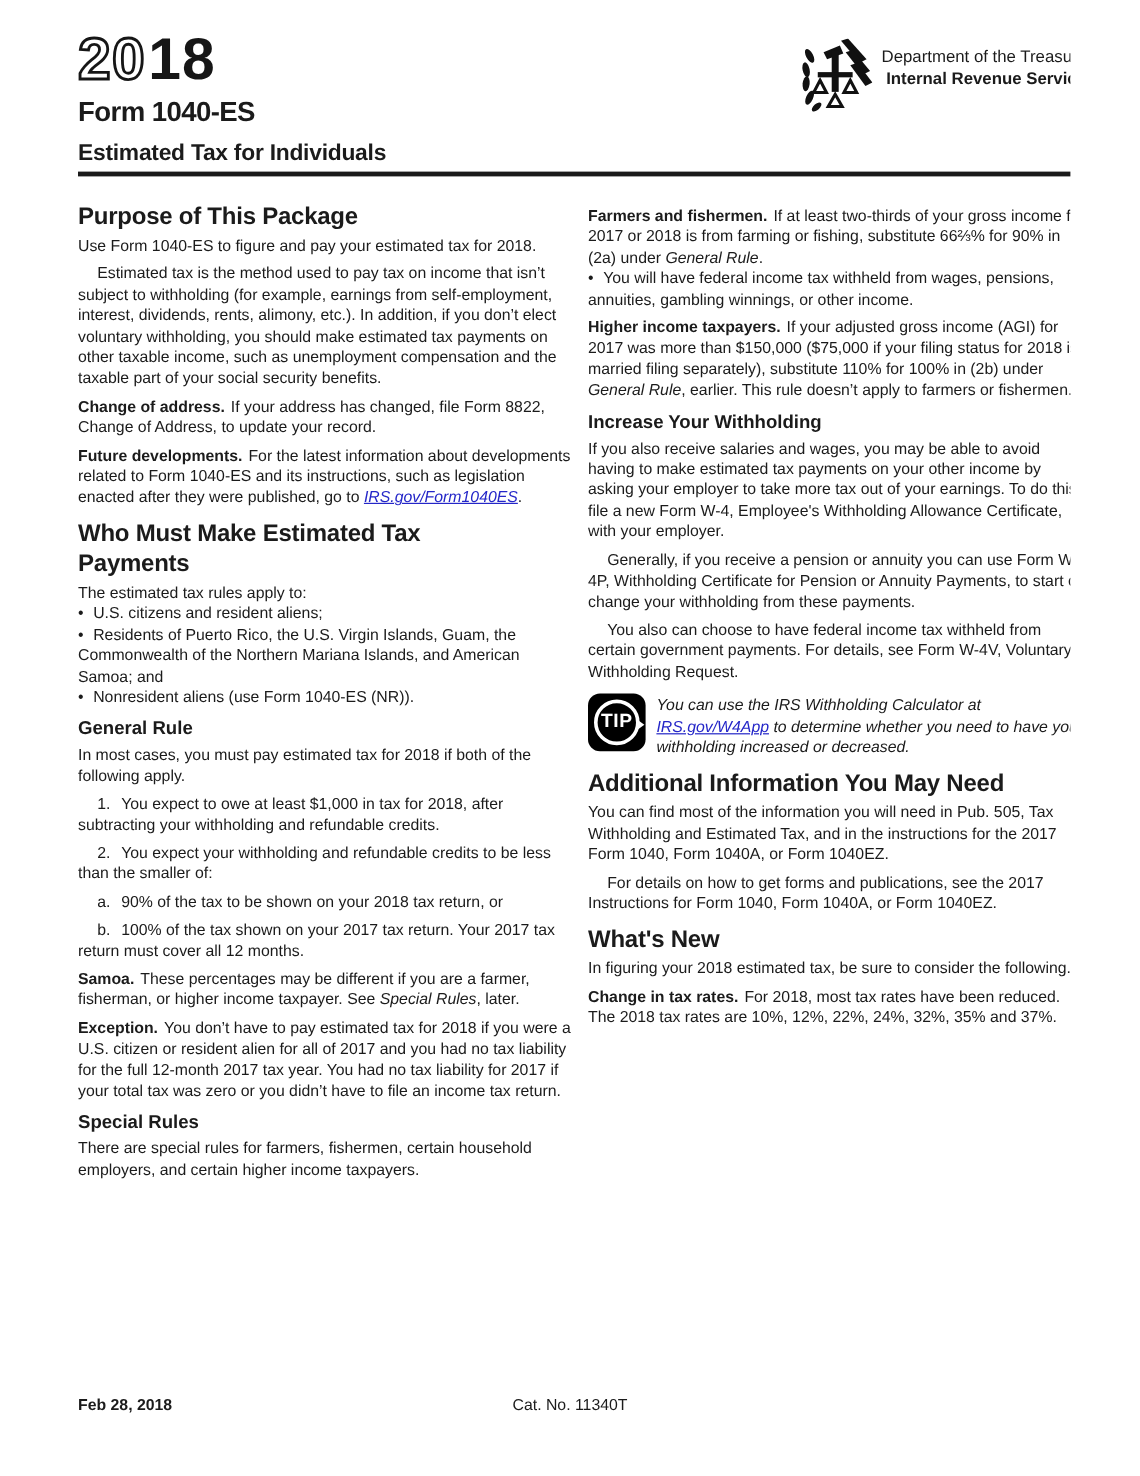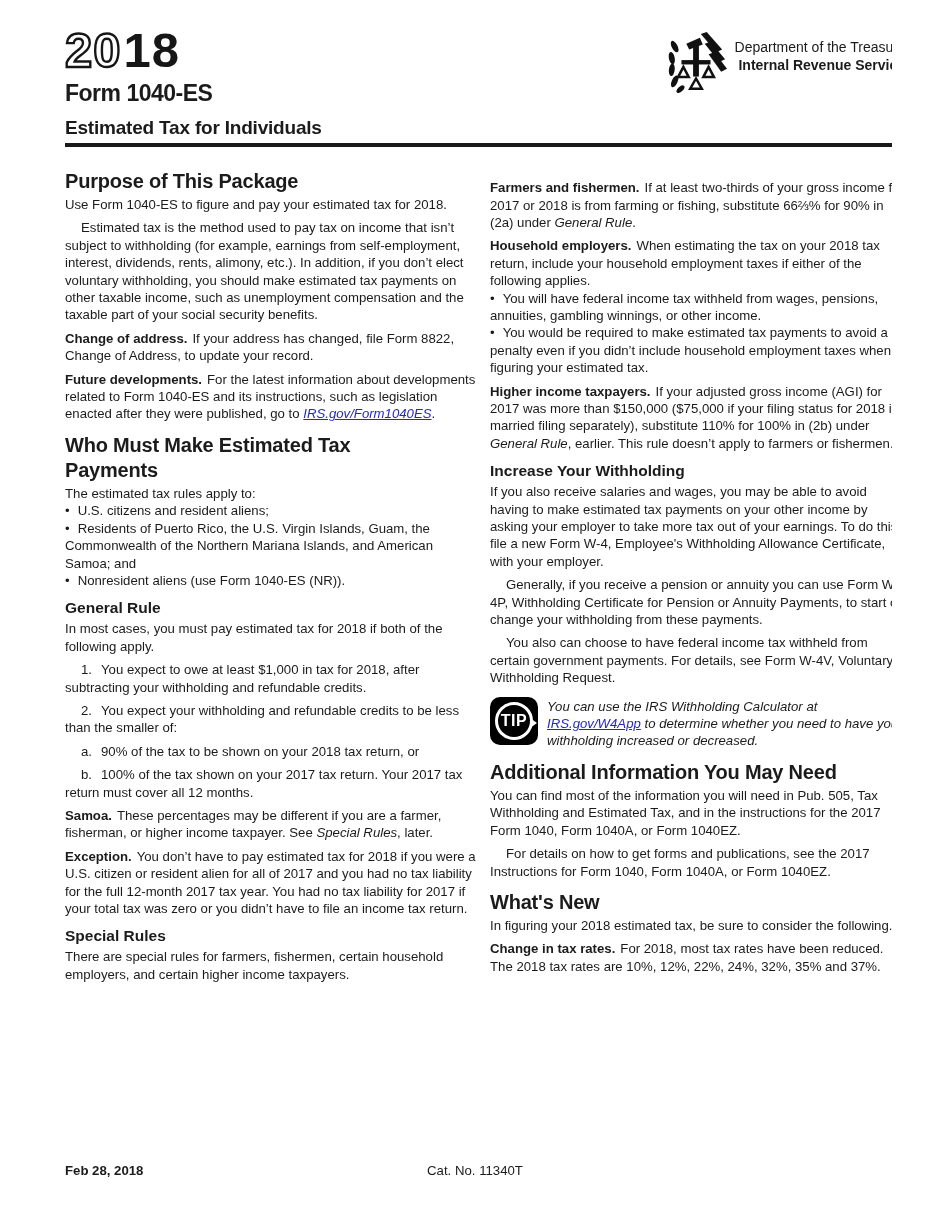--- a/index.html
+++ b/index.html
@@ -15,21 +15,21 @@
   .year .outline{color:#fff;-webkit-text-stroke:2.4px #161616;}
   .year .solid{color:#161616;margin-left:2px;}
   .form-title{font-size:23px;font-weight:bold;line-height:1;margin-top:7px;letter-spacing:-0.5px;}
   .agency{position:absolute;right:0;top:6px;display:flex;align-items:flex-start;gap:8px;}
   .agency svg{display:block;}
   .agency-text{font-size:14px;line-height:1.3;padding-top:6px;text-align:right;}
   .agency-text .b{font-weight:bold;}
   .subtitle{font-size:19px;font-weight:bold;margin-top:12px;letter-spacing:-0.2px;}
   .rule{height:4px;background:#1a1a1a;margin-top:4px;}
   
-  .cols{display:flex;gap:10px;margin-top:11px;align-items:center;}
+  .cols{display:flex;gap:10px;margin-top:11px;}
   .col{width:415px;font-size:13.2px;line-height:17.4px;}
   h2{font-size:20px;line-height:25px;margin:10px 0 2px;letter-spacing:-0.2px;}
   h3{font-size:15.5px;line-height:20px;margin:9px 0 1px;}
   .mw340{max-width:340px;}
   p{margin:6px 0 0;}
   p.first{margin-top:2px;}
   p.ind{text-indent:16px;}
   p.blt{margin:0;}
   .blt-mark{padding-right:8px;}
   .num{padding-right:9px;}
@@ -108,23 +108,21 @@
         <p class="ind"><span class="num">a.</span><span>90% of the tax to be shown on your 2018 tax return, or</span></p>
         <p class="ind"><span class="num">b.</span><span>100% of the tax shown on your 2017 tax return. Your 2017 tax return must cover all 12 months.</span></p>
         <p><b class="lead">Samoa.</b><span>These percentages may be different if you are a farmer, fisherman, or higher income taxpayer. See </span><i>Special Rules</i><span>, later.</span></p>
         <p><b class="lead">Exception.</b><span>You don’t have to pay estimated tax for 2018 if you were a U.S. citizen or resident alien for all of 2017 and you had no tax liability for the full 12-month 2017 tax year. You had no tax liability for 2017 if your total tax was zero or you didn’t have to file an income tax return.</span></p>
         <h3>Special Rules</h3>
         <p class="first">There are special rules for farmers, fishermen, certain household employers, and certain higher income taxpayers.</p>
       </div>
 
       <div class="col">
         <p style="margin-top:2px"><b class="lead">Farmers and fishermen.</b><span>If at least two-thirds of your gross income for 2017 or 2018 is from farming or fishing, substitute 66⅔% for 90% in (2a) under </span><i>General Rule</i><span>.</span></p>
-        <p><b class="lead">Household employers.</b><span>When estimating the tax on your 2018 tax return, include your household employment taxes if either of the following applies.</span></p>
         <p class="blt"><span class="blt-mark">•</span><span>You will have federal income tax withheld from wages, pensions, annuities, gambling winnings, or other income.</span></p>
-        <p class="blt"><span class="blt-mark">•</span><span>You would be required to make estimated tax payments to avoid a penalty even if you didn’t include household employment taxes when figuring your estimated tax.</span></p>
         <p><b class="lead">Higher income taxpayers.</b><span>If your adjusted gross income (AGI) for 2017 was more than $150,000 ($75,000 if your filing status for 2018 is married filing separately), substitute 110% for 100% in (2b) under </span><i>General Rule</i><span>, earlier. This rule doesn’t apply to farmers or fishermen.</span></p>
         <h3>Increase Your Withholding</h3>
         <p class="first">If you also receive salaries and wages, you may be able to avoid having to make estimated tax payments on your other income by asking your employer to take more tax out of your earnings. To do this, file a new Form W-4, Employee's Withholding Allowance Certificate, with your employer.</p>
         <p class="ind">Generally, if you receive a pension or annuity you can use Form W-4P, Withholding Certificate for Pension or Annuity Payments, to start or change your withholding from these payments.</p>
         <p class="ind">You also can choose to have federal income tax withheld from certain government payments. For details, see Form W-4V, Voluntary Withholding Request.</p>
         <div class="tip">
           <div class="tip-icon">
             <div class="tip-ring">
                 <span class="tip-word">TIP</span>
               </div>

